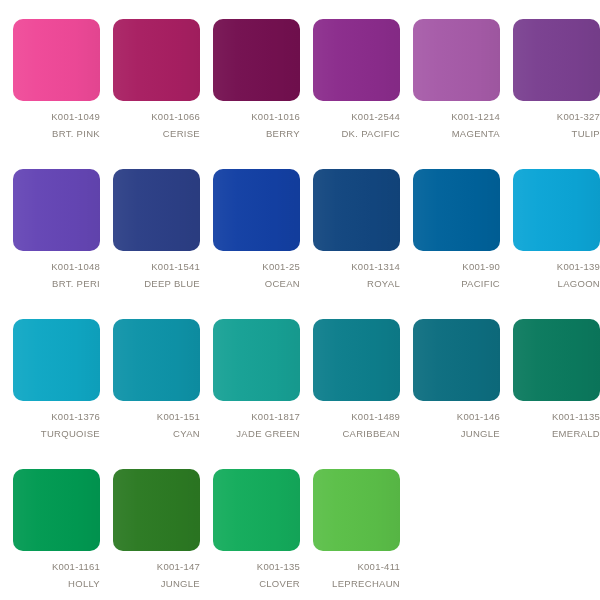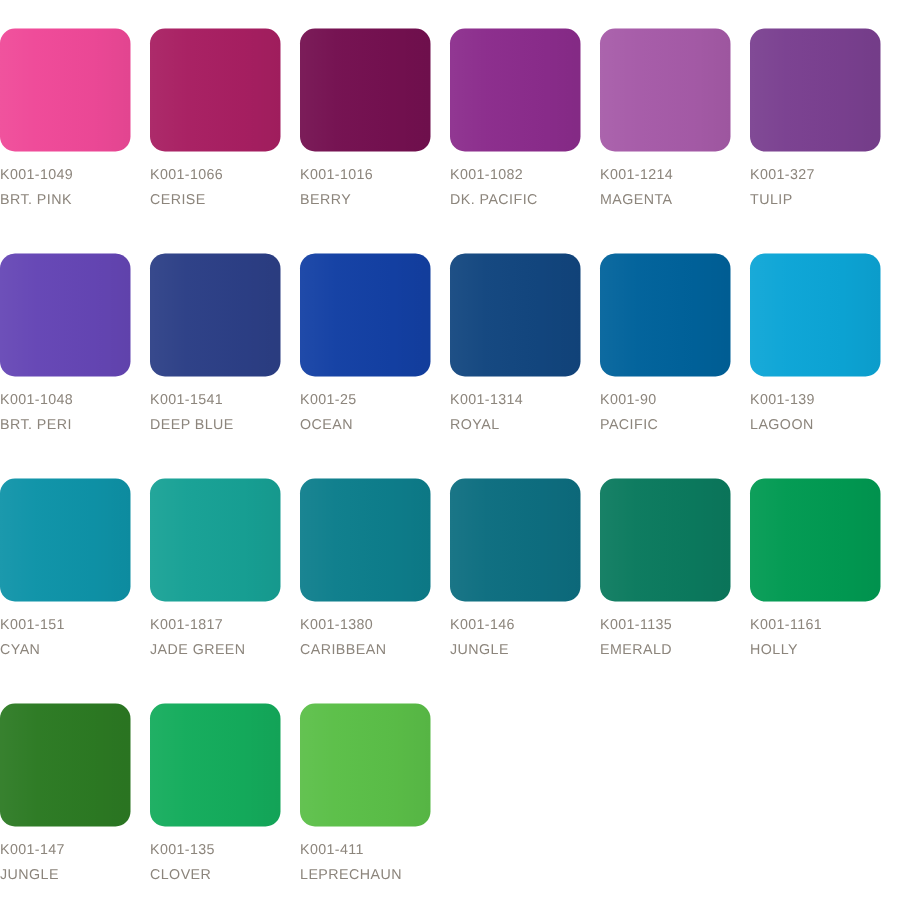--- a/index.html
+++ b/index.html
@@ -25,21 +25,21 @@
     box-sizing: border-box;
   }
 
   .swatch-cell {
     position: relative;
     width: 100px;
     height: 150px;
     box-sizing: border-box;
     display: flex;
     flex-direction: column;
-    align-items: flex-start;
+    align-items: flex-end;
   }
 
   .swatch-chip {
     width: 87px;
     height: 82px;
     margin-top: 19px;
     border-radius: 10px;
     position: relative;
     overflow: hidden;
   }
@@ -91,21 +91,21 @@
       <div class="swatch-code">K001-1066</div>
       <div class="swatch-name">CERISE</div>
     </div>
     <div class="swatch-cell">
       <div class="swatch-chip" style="background: rgb(116, 16, 80);"></div>
       <div class="swatch-code">K001-1016</div>
       <div class="swatch-name">BERRY</div>
     </div>
     <div class="swatch-cell">
       <div class="swatch-chip" style="background: rgb(139, 44, 140);"></div>
-      <div class="swatch-code">K001-1082</div>
+      <div class="swatch-code">K001-2544</div>
       <div class="swatch-name">DK. PACIFIC</div>
     </div>
     <div class="swatch-cell">
       <div class="swatch-chip" style="background: rgb(166, 91, 168);"></div>
       <div class="swatch-code">K001-1214</div>
       <div class="swatch-name">MAGENTA</div>
     </div>
     <div class="swatch-cell">
       <div class="swatch-chip" style="background: rgb(122, 64, 144);"></div>
       <div class="swatch-code">K001-327</div>
@@ -135,32 +135,37 @@
       <div class="swatch-chip" style="background: rgb(0, 98, 155);"></div>
       <div class="swatch-code">K001-90</div>
       <div class="swatch-name">PACIFIC</div>
     </div>
     <div class="swatch-cell">
       <div class="swatch-chip" style="background: rgb(12, 165, 214);"></div>
       <div class="swatch-code">K001-139</div>
       <div class="swatch-name">LAGOON</div>
     </div>
     <div class="swatch-cell">
+      <div class="swatch-chip" style="background: rgb(15, 167, 196);"></div>
+      <div class="swatch-code">K001-1376</div>
+      <div class="swatch-name">TURQUOISE</div>
+    </div>
+    <div class="swatch-cell">
       <div class="swatch-chip" style="background: rgb(14, 147, 168);"></div>
       <div class="swatch-code">K001-151</div>
       <div class="swatch-name">CYAN</div>
     </div>
     <div class="swatch-cell">
       <div class="swatch-chip" style="background: rgb(23, 161, 149);"></div>
       <div class="swatch-code">K001-1817</div>
       <div class="swatch-name">JADE GREEN</div>
     </div>
     <div class="swatch-cell">
       <div class="swatch-chip" style="background: rgb(13, 126, 140);"></div>
-      <div class="swatch-code">K001-1380</div>
+      <div class="swatch-code">K001-1489</div>
       <div class="swatch-name">CARIBBEAN</div>
     </div>
     <div class="swatch-cell">
       <div class="swatch-chip" style="background: rgb(13, 110, 128);"></div>
       <div class="swatch-code">K001-146</div>
       <div class="swatch-name">JUNGLE</div>
     </div>
     <div class="swatch-cell">
       <div class="swatch-chip" style="background: rgb(11, 122, 94);"></div>
       <div class="swatch-code">K001-1135</div>

